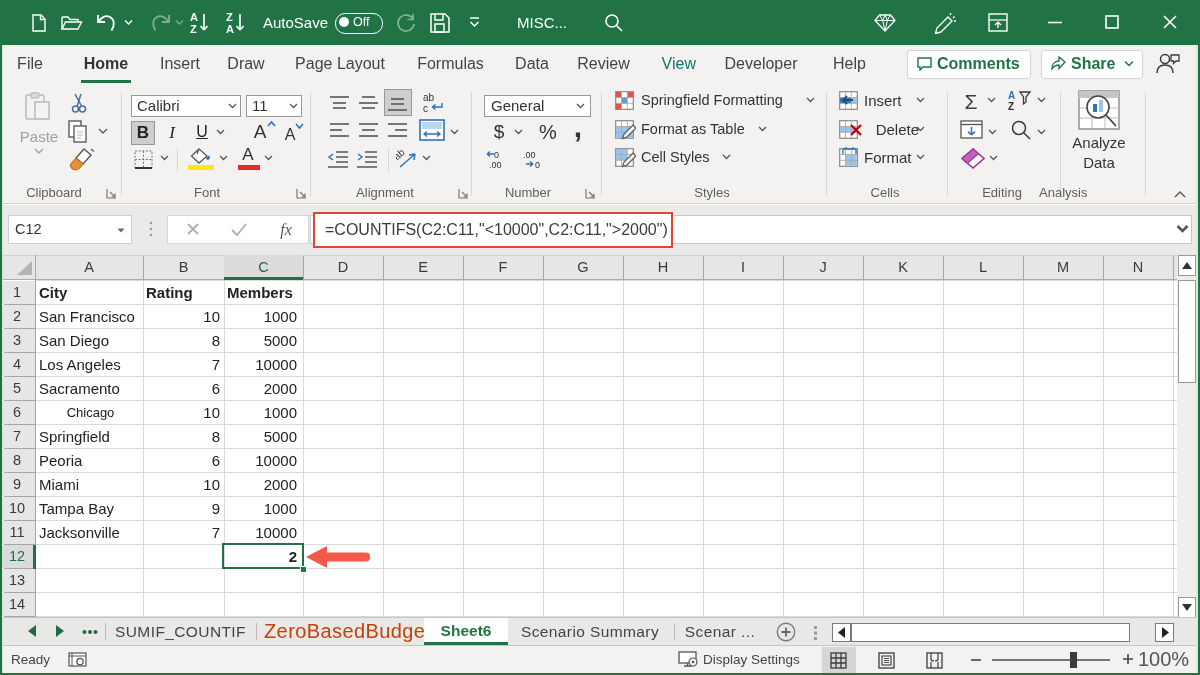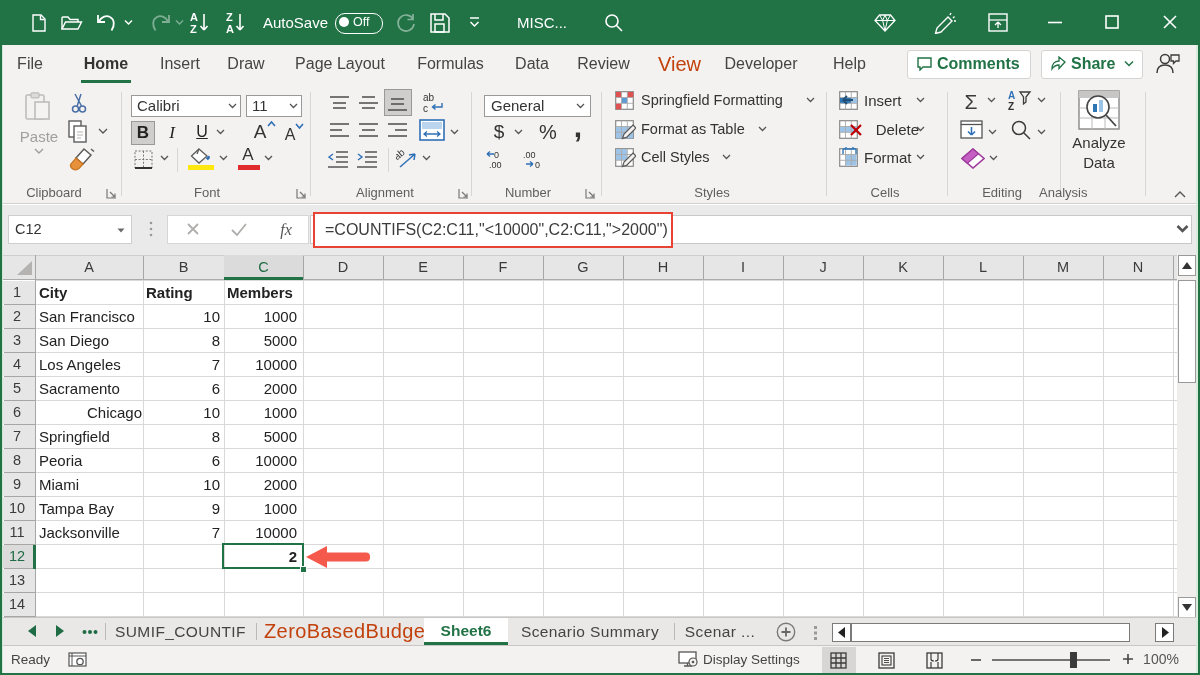--- a/index.html
+++ b/index.html
@@ -94,21 +94,21 @@
     </svg>
 <div style="position:absolute;left:0px;top:45px;width:1200px;height:40px;background:#f3f2f1;"></div>
 <div style="position:absolute;left:16px;top:49px;width:28px;height:30px;font-size:16px;color:#444444;font-weight:400;text-align:center;line-height:30px;white-space:nowrap;">File</div>
 <div style="position:absolute;left:81px;top:49px;width:50px;height:30px;font-size:16px;color:#333333;font-weight:600;text-align:center;line-height:30px;white-space:nowrap;">Home</div>
 <div style="position:absolute;left:159px;top:49px;width:42px;height:30px;font-size:16px;color:#444444;font-weight:400;text-align:center;line-height:30px;white-space:nowrap;">Insert</div>
 <div style="position:absolute;left:226px;top:49px;width:40px;height:30px;font-size:16px;color:#444444;font-weight:400;text-align:center;line-height:30px;white-space:nowrap;">Draw</div>
 <div style="position:absolute;left:292px;top:49px;width:96px;height:30px;font-size:16px;color:#444444;font-weight:400;text-align:center;line-height:30px;white-space:nowrap;">Page Layout</div>
 <div style="position:absolute;left:415px;top:49px;width:71px;height:30px;font-size:16px;color:#444444;font-weight:400;text-align:center;line-height:30px;white-space:nowrap;">Formulas</div>
 <div style="position:absolute;left:514px;top:49px;width:36px;height:30px;font-size:16px;color:#444444;font-weight:400;text-align:center;line-height:30px;white-space:nowrap;">Data</div>
 <div style="position:absolute;left:577px;top:49px;width:53px;height:30px;font-size:16px;color:#444444;font-weight:400;text-align:center;line-height:30px;white-space:nowrap;">Review</div>
-<div style="position:absolute;left:658px;top:49px;width:38px;height:30px;font-size:20px;color:#c2410c;font-weight:400;text-align:right;line-height:30px;white-space:nowrap;">View</div>
+<div style="position:absolute;left:658px;top:49px;width:38px;height:30px;font-size:16px;color:#0f766e;font-weight:400;text-align:right;line-height:30px;white-space:nowrap;">View</div>
 <div style="position:absolute;left:721px;top:49px;width:80px;height:30px;font-size:16px;color:#444444;font-weight:400;text-align:center;line-height:30px;white-space:nowrap;">Developer</div>
 <div style="position:absolute;left:829px;top:49px;width:41px;height:30px;font-size:16px;color:#444444;font-weight:400;text-align:center;line-height:30px;white-space:nowrap;">Help</div>
 <div style="position:absolute;left:81px;top:80px;width:50px;height:3px;background:#217346;"></div>
 <div style="position:absolute;left:907px;top:50px;width:122px;height:27px;background:#ffffff;border:1px solid #d6d4d2;border-radius:3px;"></div>
 <svg style="position:absolute;left:917px;top:57px;" width="16" height="14" viewBox="0 0 16 14">
       <path d="M1 1 h13 v9 h-8 l-3 3 v-3 h-2 z" fill="none" stroke="#217346" stroke-width="1.4"></path>
     </svg>
 <div style="position:absolute;left:937px;top:50px;width:88px;height:27px;font-size:16px;color:#217346;font-weight:600;text-align:left;line-height:27px;white-space:nowrap;">Comments</div>
 <div style="position:absolute;left:1041px;top:50px;width:100px;height:27px;background:#ffffff;border:1px solid #d6d4d2;border-radius:3px;"></div>
 <svg style="position:absolute;left:1050px;top:56px;" width="17" height="15" viewBox="0 0 17 15">
@@ -589,21 +589,21 @@
 <div style="position:absolute;left:217px;top:305px;width:80px;height:23px;font-size:15px;color:#222;font-weight:400;text-align:right;line-height:23px;white-space:nowrap;">1000</div>
 <div style="position:absolute;left:39px;top:329px;width:103px;height:23px;font-size:15px;color:#222;font-weight:400;text-align:left;line-height:23px;white-space:nowrap;">San Diego</div>
 <div style="position:absolute;left:150px;top:329px;width:70px;height:23px;font-size:15px;color:#222;font-weight:400;text-align:right;line-height:23px;white-space:nowrap;">8</div>
 <div style="position:absolute;left:217px;top:329px;width:80px;height:23px;font-size:15px;color:#222;font-weight:400;text-align:right;line-height:23px;white-space:nowrap;">5000</div>
 <div style="position:absolute;left:39px;top:353px;width:103px;height:23px;font-size:15px;color:#222;font-weight:400;text-align:left;line-height:23px;white-space:nowrap;">Los Angeles</div>
 <div style="position:absolute;left:150px;top:353px;width:70px;height:23px;font-size:15px;color:#222;font-weight:400;text-align:right;line-height:23px;white-space:nowrap;">7</div>
 <div style="position:absolute;left:217px;top:353px;width:80px;height:23px;font-size:15px;color:#222;font-weight:400;text-align:right;line-height:23px;white-space:nowrap;">10000</div>
 <div style="position:absolute;left:39px;top:377px;width:103px;height:23px;font-size:15px;color:#222;font-weight:400;text-align:left;line-height:23px;white-space:nowrap;">Sacramento</div>
 <div style="position:absolute;left:150px;top:377px;width:70px;height:23px;font-size:15px;color:#222;font-weight:400;text-align:right;line-height:23px;white-space:nowrap;">6</div>
 <div style="position:absolute;left:217px;top:377px;width:80px;height:23px;font-size:15px;color:#222;font-weight:400;text-align:right;line-height:23px;white-space:nowrap;">2000</div>
-<div style="position:absolute;left:39px;top:401px;width:103px;height:23px;font-size:15px;color:#222;font-weight:400;text-align:right;line-height:23px;white-space:nowrap;">Chicago</div>
+<div style="position:absolute;left:39px;top:401px;width:103px;height:23px;font-size:13px;color:#222;font-weight:400;text-align:center;line-height:23px;white-space:nowrap;">Chicago</div>
 <div style="position:absolute;left:150px;top:401px;width:70px;height:23px;font-size:15px;color:#222;font-weight:400;text-align:right;line-height:23px;white-space:nowrap;">10</div>
 <div style="position:absolute;left:217px;top:401px;width:80px;height:23px;font-size:15px;color:#222;font-weight:400;text-align:right;line-height:23px;white-space:nowrap;">1000</div>
 <div style="position:absolute;left:39px;top:425px;width:103px;height:23px;font-size:15px;color:#222;font-weight:400;text-align:left;line-height:23px;white-space:nowrap;">Springfield</div>
 <div style="position:absolute;left:150px;top:425px;width:70px;height:23px;font-size:15px;color:#222;font-weight:400;text-align:right;line-height:23px;white-space:nowrap;">8</div>
 <div style="position:absolute;left:217px;top:425px;width:80px;height:23px;font-size:15px;color:#222;font-weight:400;text-align:right;line-height:23px;white-space:nowrap;">5000</div>
 <div style="position:absolute;left:39px;top:449px;width:103px;height:23px;font-size:15px;color:#222;font-weight:400;text-align:left;line-height:23px;white-space:nowrap;">Peoria</div>
 <div style="position:absolute;left:150px;top:449px;width:70px;height:23px;font-size:15px;color:#222;font-weight:400;text-align:right;line-height:23px;white-space:nowrap;">6</div>
 <div style="position:absolute;left:217px;top:449px;width:80px;height:23px;font-size:15px;color:#222;font-weight:400;text-align:right;line-height:23px;white-space:nowrap;">10000</div>
 <div style="position:absolute;left:39px;top:473px;width:103px;height:23px;font-size:15px;color:#222;font-weight:400;text-align:left;line-height:23px;white-space:nowrap;">Miami</div>
 <div style="position:absolute;left:150px;top:473px;width:70px;height:23px;font-size:15px;color:#222;font-weight:400;text-align:right;line-height:23px;white-space:nowrap;">10</div>
@@ -699,19 +699,19 @@
       <path d="M5 1 v6 M5 10 v6 M5 7 a3 2 0 0 0 3 2 M12 1 v6 M12 10 v6 M12 7 a3 2 0 0 1 -3 2" stroke="#3b3b3b" stroke-width="1.2" fill="none"></path>
     </svg>
 <svg style="position:absolute;left:970px;top:655px;" width="12" height="10" viewBox="0 0 12 10">
       <path d="M1 5 h10" stroke="#444" stroke-width="1.6"></path>
     </svg>
 <div style="position:absolute;left:992px;top:659px;width:118px;height:1.5px;background:#767472;"></div>
 <div style="position:absolute;left:1070px;top:652px;width:7px;height:16px;background:#3b3b3b;"></div>
 <svg style="position:absolute;left:1122px;top:653px;" width="12" height="12" viewBox="0 0 12 12">
       <path d="M1 6 h10 M6 1 v10" stroke="#444" stroke-width="1.6"></path>
     </svg>
-<div style="position:absolute;left:1138px;top:646px;width:46px;height:27px;font-size:14px;color:#555;font-weight:400;text-align:center;line-height:27px;white-space:nowrap;">100%</div>
+<div style="position:absolute;left:1138px;top:646px;width:46px;height:27px;font-size:20px;color:#555;font-weight:400;text-align:center;line-height:27px;white-space:nowrap;">100%</div>
 <div style="position:absolute;left:0px;top:45px;width:2px;height:630px;background:#217346;"></div>
 <div style="position:absolute;left:2px;top:45px;width:1px;height:630px;background:#cfe7d3;"></div>
 <div style="position:absolute;left:1196px;top:45px;width:2px;height:630px;background:#d8ecdc;"></div>
 <div style="position:absolute;left:1198px;top:45px;width:2px;height:630px;background:#217346;"></div>
 <div style="position:absolute;left:0px;top:673px;width:1200px;height:2px;background:#217346;"></div>
 </div>
 
 </body></html>

